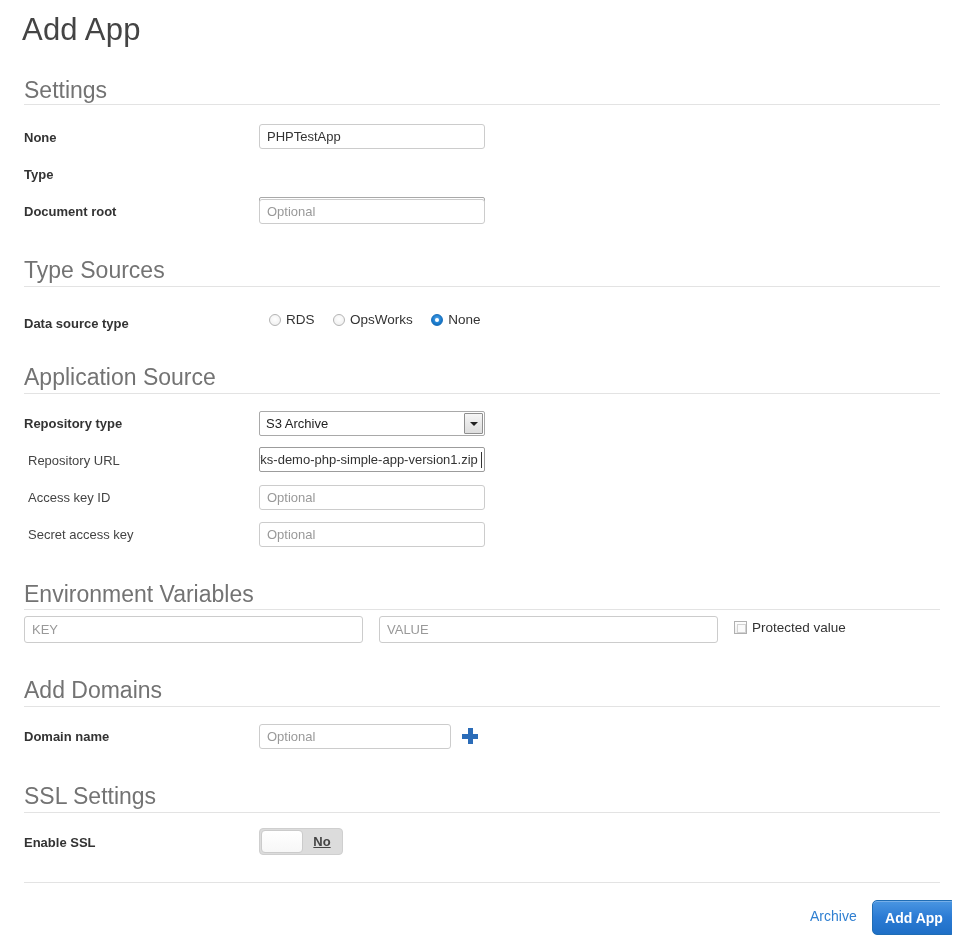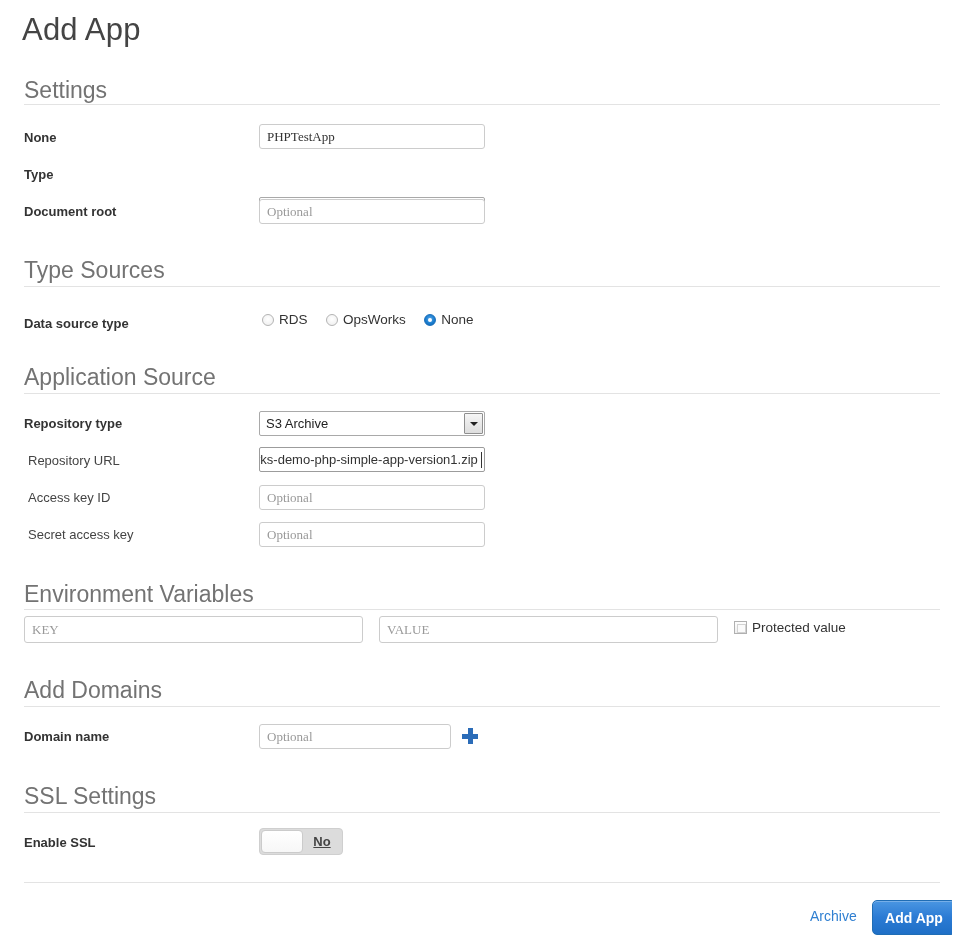--- a/index.html
+++ b/index.html
@@ -38,21 +38,21 @@
   .lbl.bold { font-weight: bold; }
   .lbl.sub  { left: 28px; font-weight: normal; color: #444444; }
 
   
   .tinput {
     position: absolute;
     height: 25px;
     border: 1px solid #cccccc;
     border-radius: 3px;
     background: #ffffff;
-    font-family: Liberation Serif, serif;
+    font-family: Liberation Sans, sans-serif;
     font-size: 13px;
     color: #333333;
     padding: 0 7px;
     line-height: 23px;
     outline: none;
   }
   .tinput::placeholder { color: #999999; opacity: 1; }
   .tinput.big { height: 27px; line-height: 25px; }
   .urlwrap {
     position: absolute;
@@ -223,21 +223,21 @@
       </span>
   </div>
 
   <div class="lbl bold" style="top:204px">Document root</div>
   <input class="tinput" style="left: 259px; top: 199px; width: 226px;" type="text" placeholder="Optional">
 
   <div class="section-head" style="top:257px">Type Sources</div>
   <div class="rule" style="top:286px"></div>
 
   <div class="lbl bold" style="top:316px">Data source type</div>
-  <div class="radio-row" style="left:262px; top:310px;">
+  <div class="radio-row" style="left:269px; top:310px;">
     <span class="radio-item">
       <span class="rdot"></span><span>RDS</span>
     </span>
     <span class="radio-item">
       <span class="rdot"></span><span>OpsWorks</span>
     </span>
     <span class="radio-item">
       <span class="rdot on"></span><span>None</span>
     </span>
   </div>

